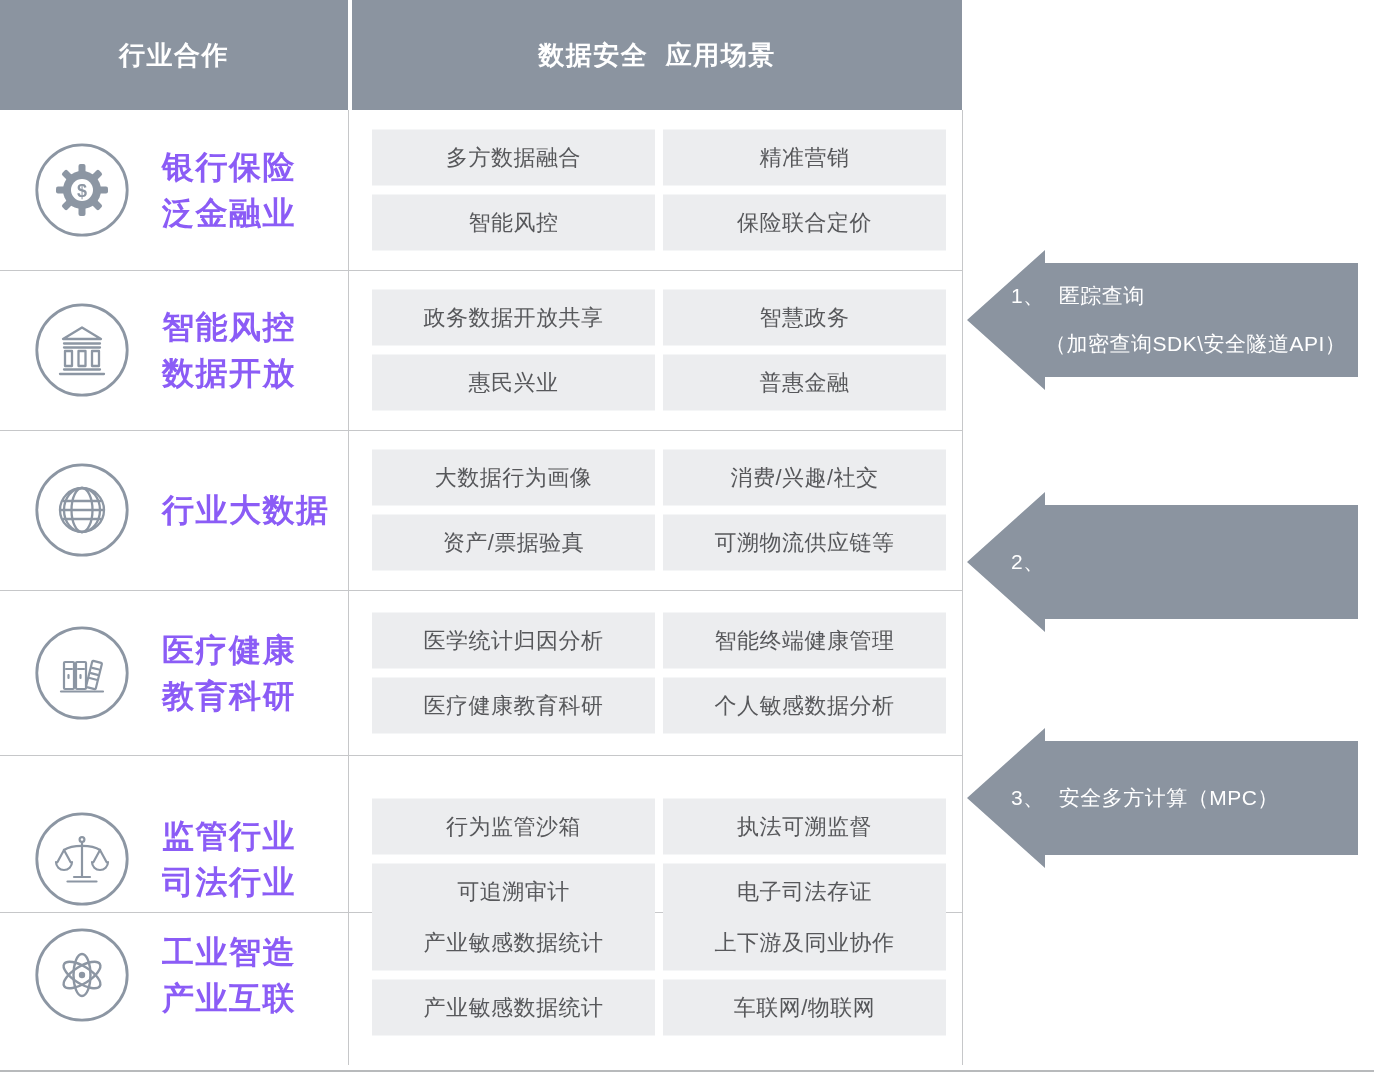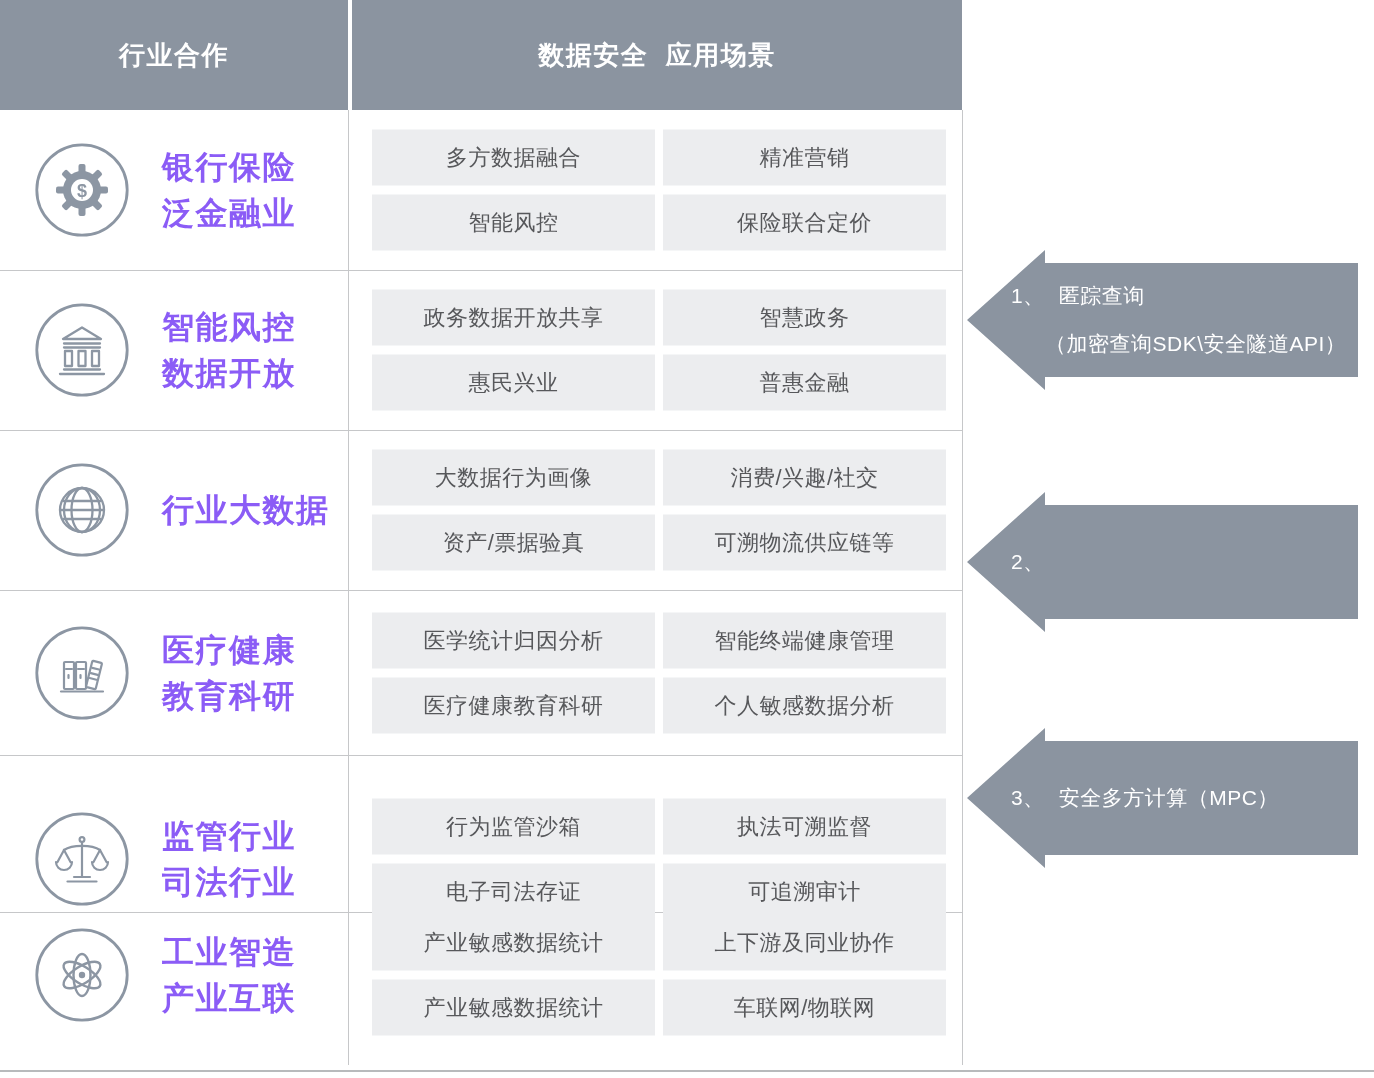--- a/index.html
+++ b/index.html
@@ -186,22 +186,22 @@
         <path d="M33.5 70.5 H62.5"></path>
       </svg>
     </div>
     <div class="lbl">
       <div>监管行业</div>
       <div>司法行业</div>
     </div>
     <div class="boxes">
       <div class="box">行为监管沙箱</div>
       <div class="box">执法可溯监督</div>
+      <div class="box">可追溯审计</div>
       <div class="box">电子司法存证</div>
-      <div class="box">可追溯审计</div>
     </div>
   </div>
 
   <div class="row" style="top:912px;height:125px">
     <div class="icon">
       <svg viewBox="0 0 96 96" fill="none" stroke="#8C96A3" stroke-width="2.4">
         <circle cx="48" cy="48" r="45.2" stroke-width="2.8"></circle>
         <ellipse cx="48" cy="48" rx="21" ry="8.5" transform="rotate(-32 48 48)"></ellipse>
         <ellipse cx="48" cy="48" rx="21" ry="8.5" transform="rotate(32 48 48)"></ellipse>
         <ellipse cx="48" cy="48" rx="21" ry="8.5" transform="rotate(90 48 48)"></ellipse>

